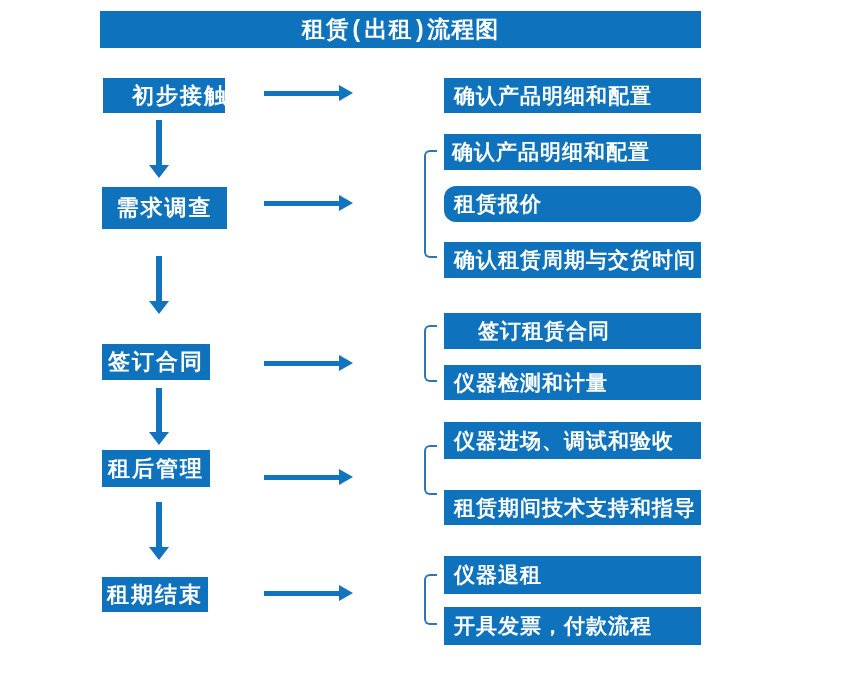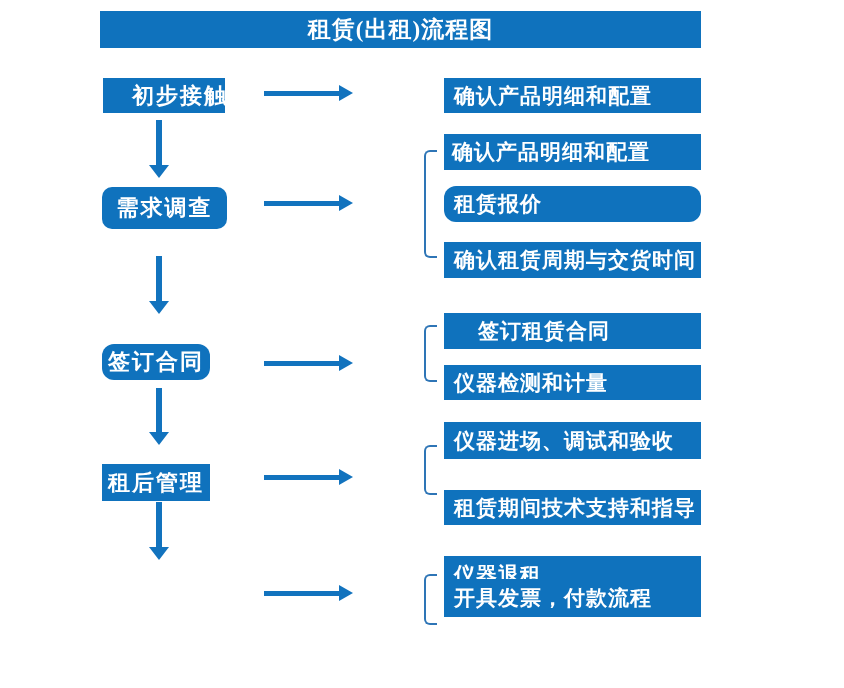--- a/index.html
+++ b/index.html
@@ -9,21 +9,21 @@
     --box-text: #FFFFFF;
     --bg: #FFFFFF;
   }
   html, body { margin: 0; padding: 0; }
   body { background: var(--bg); }
   .canvas {
     position: relative;
     width: 844px;
     height: 688px;
     background: var(--bg);
-    font-family: Liberation Serif, serif;
+    font-family: Liberation Mono, monospace;
     overflow: hidden;
   }
   .title-bar {
     position: absolute;
     left: 100px; top: 11px; width: 601px; height: 37px;
     background: var(--box-fill);
     color: var(--box-text);
     font-size: 23px; font-weight: bold;
     display: flex; align-items: center; justify-content: center;
     letter-spacing: 1px;
@@ -82,34 +82,35 @@
   }
 </style>
 </head>
 <body>
 
 <div class="canvas">
 
   <div class="title-bar">租赁(出租)流程图</div>
 
   <div class="box lbox" style="left:103px; top:78px;  width:122px; height:35px;padding-left:32px;">初步接触</div>
-  <div class="box lbox" style="left:102px; top:187px; width:125px; height:42px;border-radius:10px;">需求调查</div>
-  <div class="box lbox" style="left:102px; top:344px; width:108px; height:36px;border-radius:12px;">签订合同</div>
-  <div class="box lbox" style="left:102px; top:464px; width:108px; height:37px;">租后管理</div>
+  <div class="box lbox" style="left:102px; top:187px; width:125px; height:42px;">需求调查</div>
+  <div class="box lbox" style="left:102px; top:344px; width:108px; height:36px;">签订合同</div>
+  <div class="box lbox" style="left:102px; top:450px; width:108px; height:37px;">租后管理</div>
+  <div class="box lbox" style="left:102px; top:577px; width:106px; height:35px;">租期结束</div>
 
   <div class="box rbox" style="top:78px;  height:35px;">确认产品明细和配置</div>
   <div class="box rbox" style="top:134px; height:36px;padding-left:8px;">确认产品明细和配置</div>
   <div class="box rbox" style="top:186px; height:36px;border-radius:12px;">租赁报价</div>
   <div class="box rbox" style="top:242px; height:36px;">确认租赁周期与交货时间</div>
   <div class="box rbox" style="top:313px; height:36px;padding-left:34px;">签订租赁合同</div>
   <div class="box rbox" style="top:365px; height:35px;">仪器检测和计量</div>
   <div class="box rbox" style="top:422px; height:37px;">仪器进场、调试和验收</div>
   <div class="box rbox" style="top:490px; height:35px;">租赁期间技术支持和指导</div>
   <div class="box rbox" style="top:556px; height:38px;">仪器退租</div>
-  <div class="box rbox" style="top:579px; height:38px;">开具发票，付款流程</div>
+  <div class="box rbox" style="top:607px; height:38px;">开具发票，付款流程</div>
 
   <div class="harrow" style="top:85px;">
     <div class="shaft"></div>
     <div class="head"></div>
   </div>
   <div class="harrow" style="top:195px;">
     <div class="shaft"></div>
     <div class="head"></div>
   </div>
   <div class="harrow" style="top:355px;">

